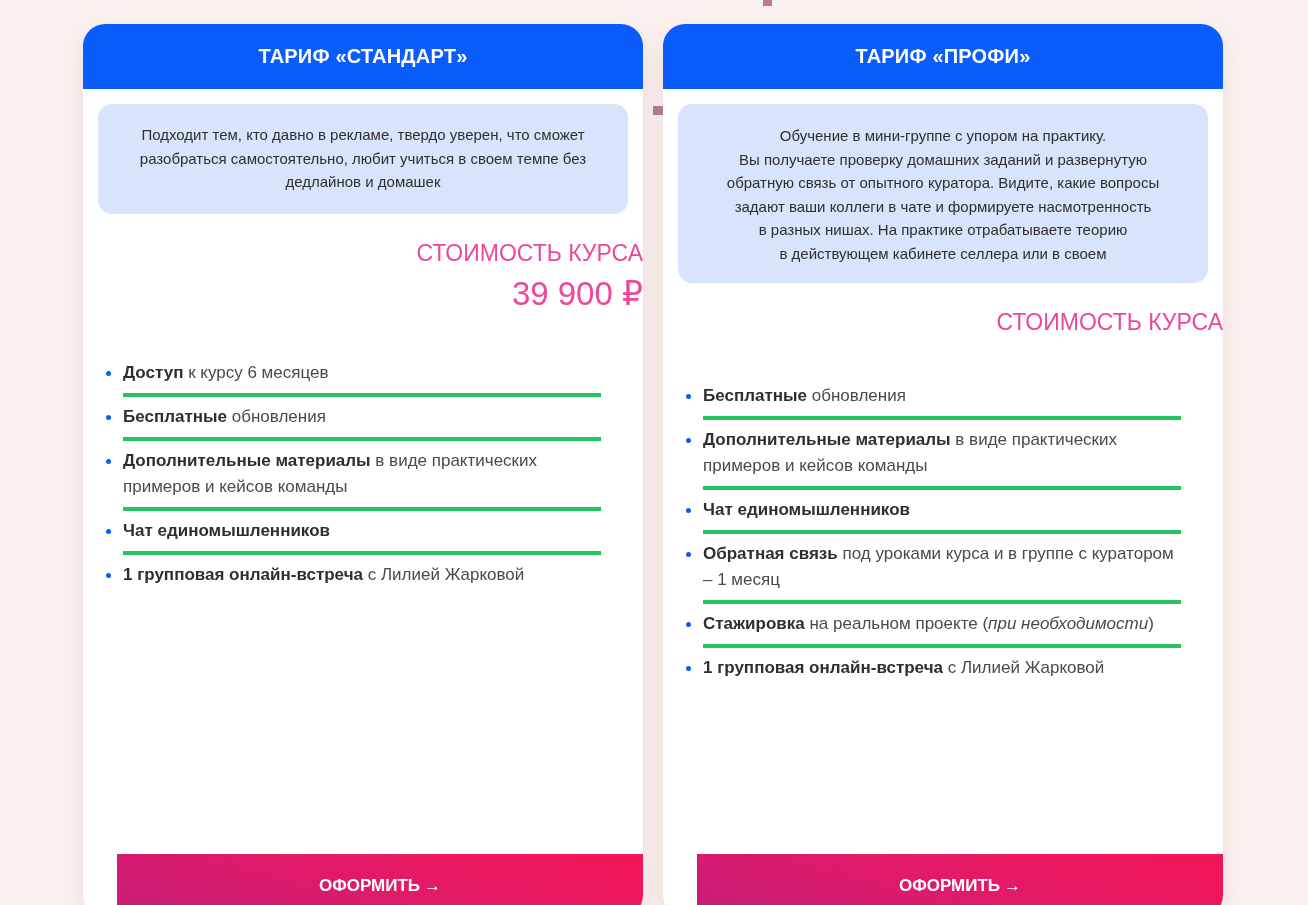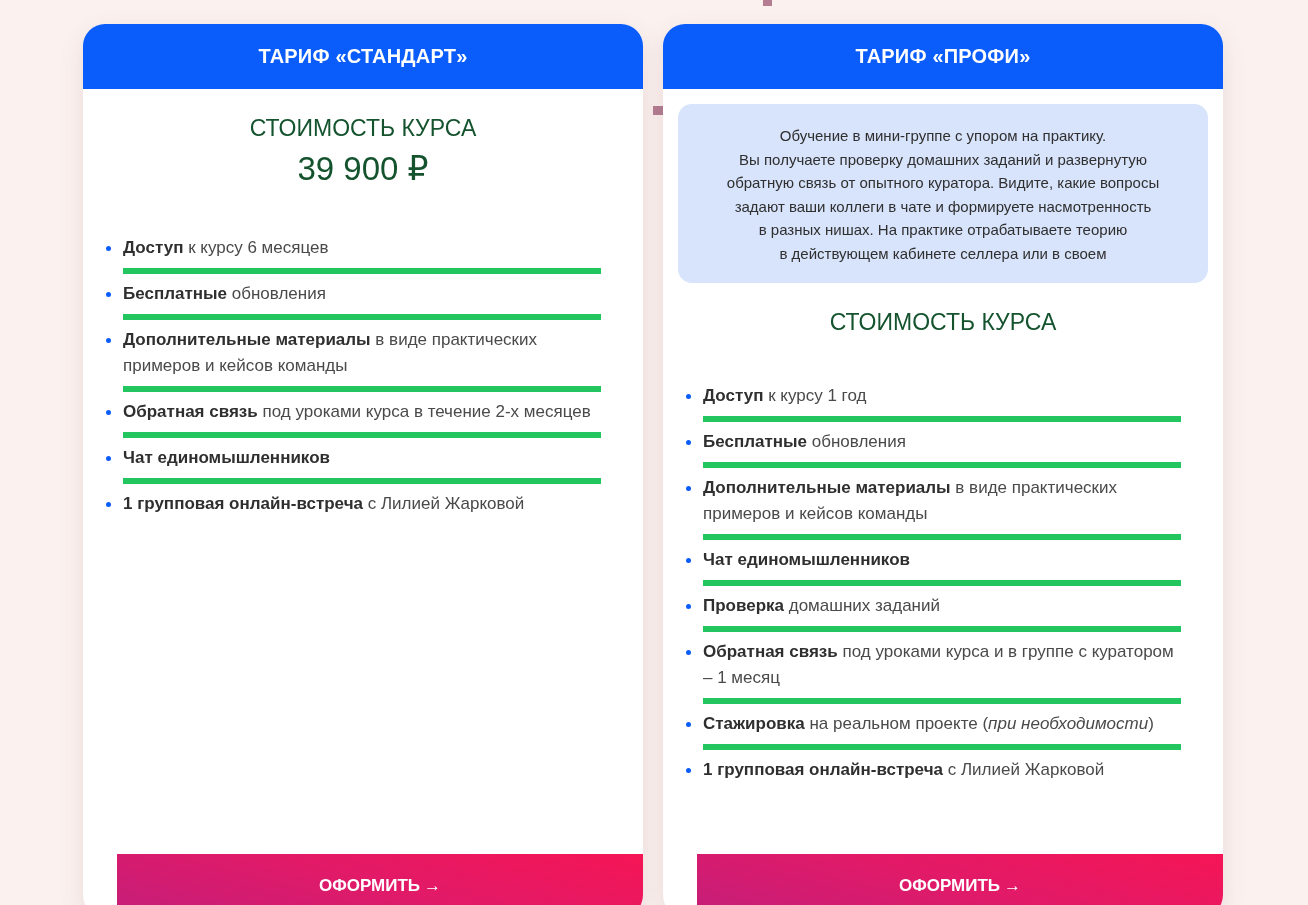--- a/index.html
+++ b/index.html
@@ -31,31 +31,31 @@
     margin: 15px 15px 0 15px;
     background: #d8e4fb; border-radius: 14px;
     padding: 20px 14px;
     text-align: center; color: #2f2f2f;
     font-size: 15px; line-height: 23.5px;
     white-space: pre-line;
   }
   .card-standard .desc { height: 110px; padding-top: 19px; }
   .card-profi .desc { height: 179px; }
 
-  .price-block { text-align: center; color: #14532d; }
+  .price-block { text-align: right; color: #ec4899; }
   .card-standard .price-block { margin-top: 22px; }
   .card-profi .price-block { margin-top: 22px; }
   .price-label { font-size: 23px; line-height: 34px; }
   .price-value { font-size: 33px; line-height: 44px; margin-top: 2px; }
 
   .features { list-style: none; margin: 37px 42px 0 40px; }
   .feature {
     position: relative; padding: 7px 0 7px 0;
     font-size: 17px; line-height: 26px; color: #4a4a4a;
-    border-bottom: 6px solid #22c55e;
+    border-bottom: 4px solid #22c55e;
   }
   .feature:last-child { border-bottom: none; }
   .bullet {
     position: absolute; left: -17px; top: 18px;
     width: 5px; height: 5px; border-radius: 50%; background: #0a5cfb;
   }
   .feature b { color: #2f2f2f; font-weight: bold; }
   .feature i { font-style: italic; margin-top: 28px; }
 
   .spacer { flex: 1; }
@@ -72,29 +72,31 @@
 </style>
 </head>
 <body>
 
 <div class="stage">
   <div class="deco deco-1"></div>
   <div class="deco deco-2"></div>
 
   <div class="card card-standard">
     <div class="card-header">ТАРИФ «СТАНДАРТ»</div>
+    <div class="desc">Подходит тем, кто давно в рекламе, твердо уверен, что сможет
+разобраться самостоятельно, любит учиться в своем темпе без
+дедлайнов и домашек</div>
     <div class="price-block">
       <div class="price-label">СТОИМОСТЬ КУРСА</div>
       <div class="price-value">39 900 ₽</div>
     </div>
     <ul class="features">
       <li class="feature"><span class="bullet"></span><b>Доступ</b><span> к курсу 6 месяцев</span></li>
       <li class="feature"><span class="bullet"></span><b>Бесплатные</b><span> обновления</span></li>
       <li class="feature"><span class="bullet"></span><b>Дополнительные материалы</b><span> в виде практических примеров и кейсов команды</span></li>
-      <li class="feature"><span class="bullet"></span><b>Обратная связь</b><span> под уроками курса в течение 2-х месяцев</span></li>
       <li class="feature"><span class="bullet"></span><b>Чат единомышленников</b><span></span></li>
       <li class="feature"><span class="bullet"></span><b>1 групповая онлайн-встреча</b><span> с Лилией Жарковой</span></li>
     </ul>
     <div class="spacer"></div>
     <button class="cta">
       <span>ОФОРМИТЬ</span>
       <span class="arrow">→</span>
     </button>
   </div>
 
@@ -103,25 +105,23 @@
     <div class="desc">Обучение в мини-группе с упором на практику.
 Вы получаете проверку домашних заданий и развернутую
 обратную связь от опытного куратора. Видите, какие вопросы
 задают ваши коллеги в чате и формируете насмотренность
 в разных нишах. На практике отрабатываете теорию
 в действующем кабинете селлера или в своем</div>
     <div class="price-block">
       <div class="price-label">СТОИМОСТЬ КУРСА</div>
     </div>
     <ul class="features">
-      <li class="feature"><span class="bullet"></span><b>Доступ</b><span> к курсу 1 год</span></li>
       <li class="feature"><span class="bullet"></span><b>Бесплатные</b><span> обновления</span></li>
       <li class="feature"><span class="bullet"></span><b>Дополнительные материалы</b><span> в виде практических примеров и кейсов команды</span></li>
       <li class="feature"><span class="bullet"></span><b>Чат единомышленников</b><span></span></li>
-      <li class="feature"><span class="bullet"></span><b>Проверка</b><span> домашних заданий</span></li>
       <li class="feature"><span class="bullet"></span><b>Обратная связь</b><span> под уроками курса и в группе с куратором – 1 месяц</span></li>
       <li class="feature"><span class="bullet"></span><b>Стажировка</b><span> на реальном проекте (</span><i>при необходимости</i><span>)</span></li>
       <li class="feature"><span class="bullet"></span><b>1 групповая онлайн-встреча</b><span> с Лилией Жарковой</span></li>
     </ul>
     <div class="spacer"></div>
     <button class="cta">
       <span>ОФОРМИТЬ</span>
       <span class="arrow">→</span>
     </button>
   </div>

